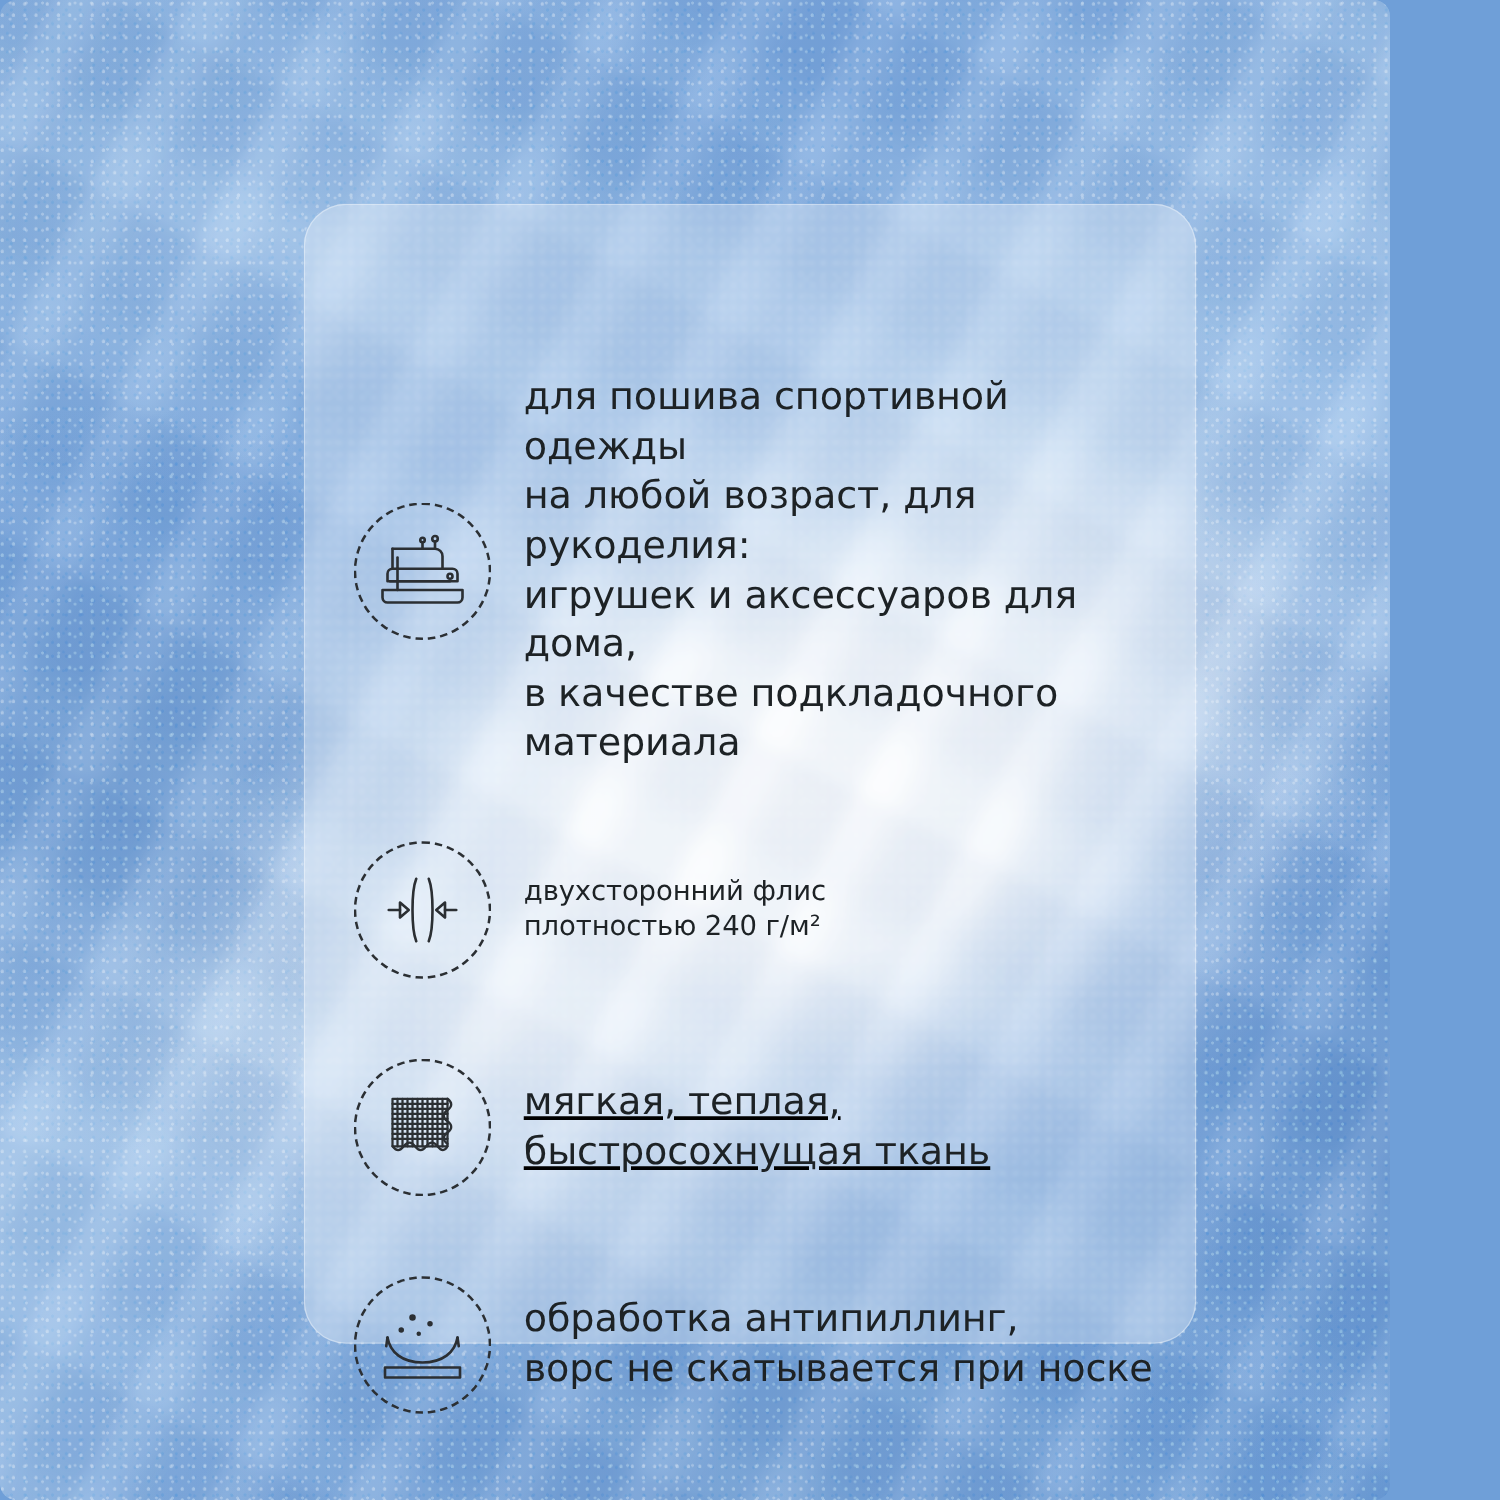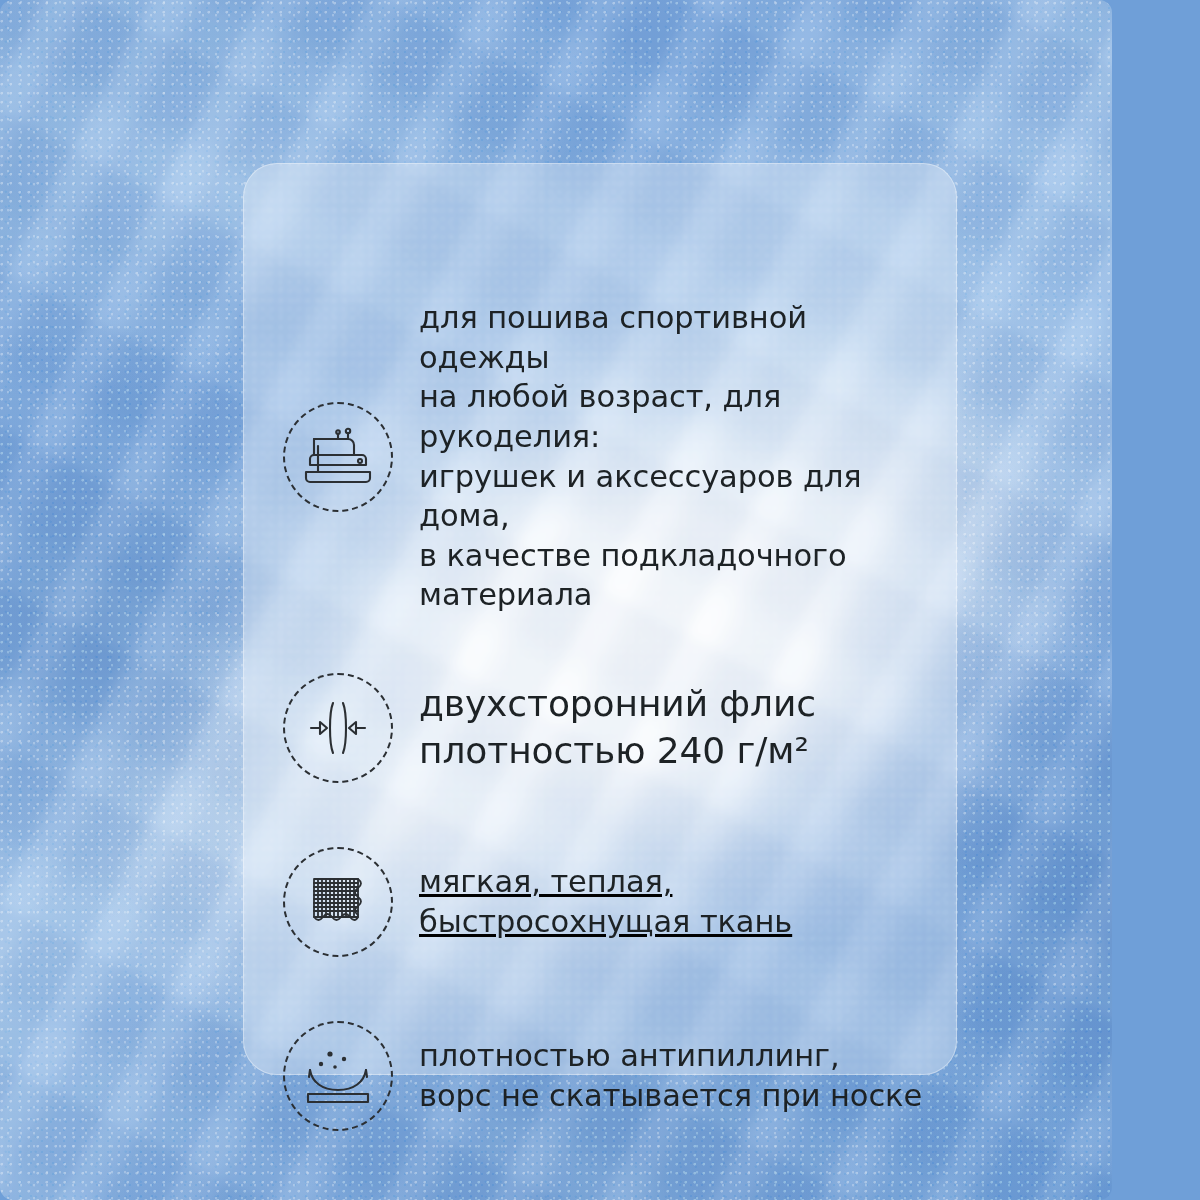--- a/index.html
+++ b/index.html
@@ -108,21 +108,21 @@
     color: #1d2225;
     font-size: 30.5px;
     line-height: 1.30;
     letter-spacing: -0.1px;
     white-space: pre-line;
     font-family: "DejaVu Sans", "Liberation Sans", sans-serif;
   }
 
   
   .f1 { margin-top: 0px; }
-  .f2 .feature-text { font-size: 36px; }
+  .f2 .feature-text { font-size: 22px; }
   .f3 { margin-top: 6px; text-decoration: underline; }
   .f4 { margin-top: 6px; }
 </style>
 </head>
 <body>
 
 <div class="stage">
 
   <div class="bg">
     <div class="bg-folds"></div>
@@ -192,19 +192,19 @@
             <circle cx="28" cy="8" r="2.6" fill="#2b2f33" stroke="none"></circle>
             <circle cx="42" cy="13" r="2.2" fill="#2b2f33" stroke="none"></circle>
             <circle cx="19" cy="18" r="2.2" fill="#2b2f33" stroke="none"></circle>
             <circle cx="33" cy="21" r="1.8" fill="#2b2f33" stroke="none"></circle>
             <path d="M8 24c2 12 12 20 28 20s26-8 28-20"></path>
             <path d="M8 24l-1 7"></path>
             <path d="M64 24l1 7"></path>
             <path d="M6 48h60v8H6z"></path>
           </svg>
         </div>
-        <div class="feature-text">плотностью антипиллинг,
+        <div class="feature-text">обработка антипиллинг,
 ворс не скатывается при носке</div>
       </div>
 
     </div>
   </div>
 </div>
 
 </body></html>

